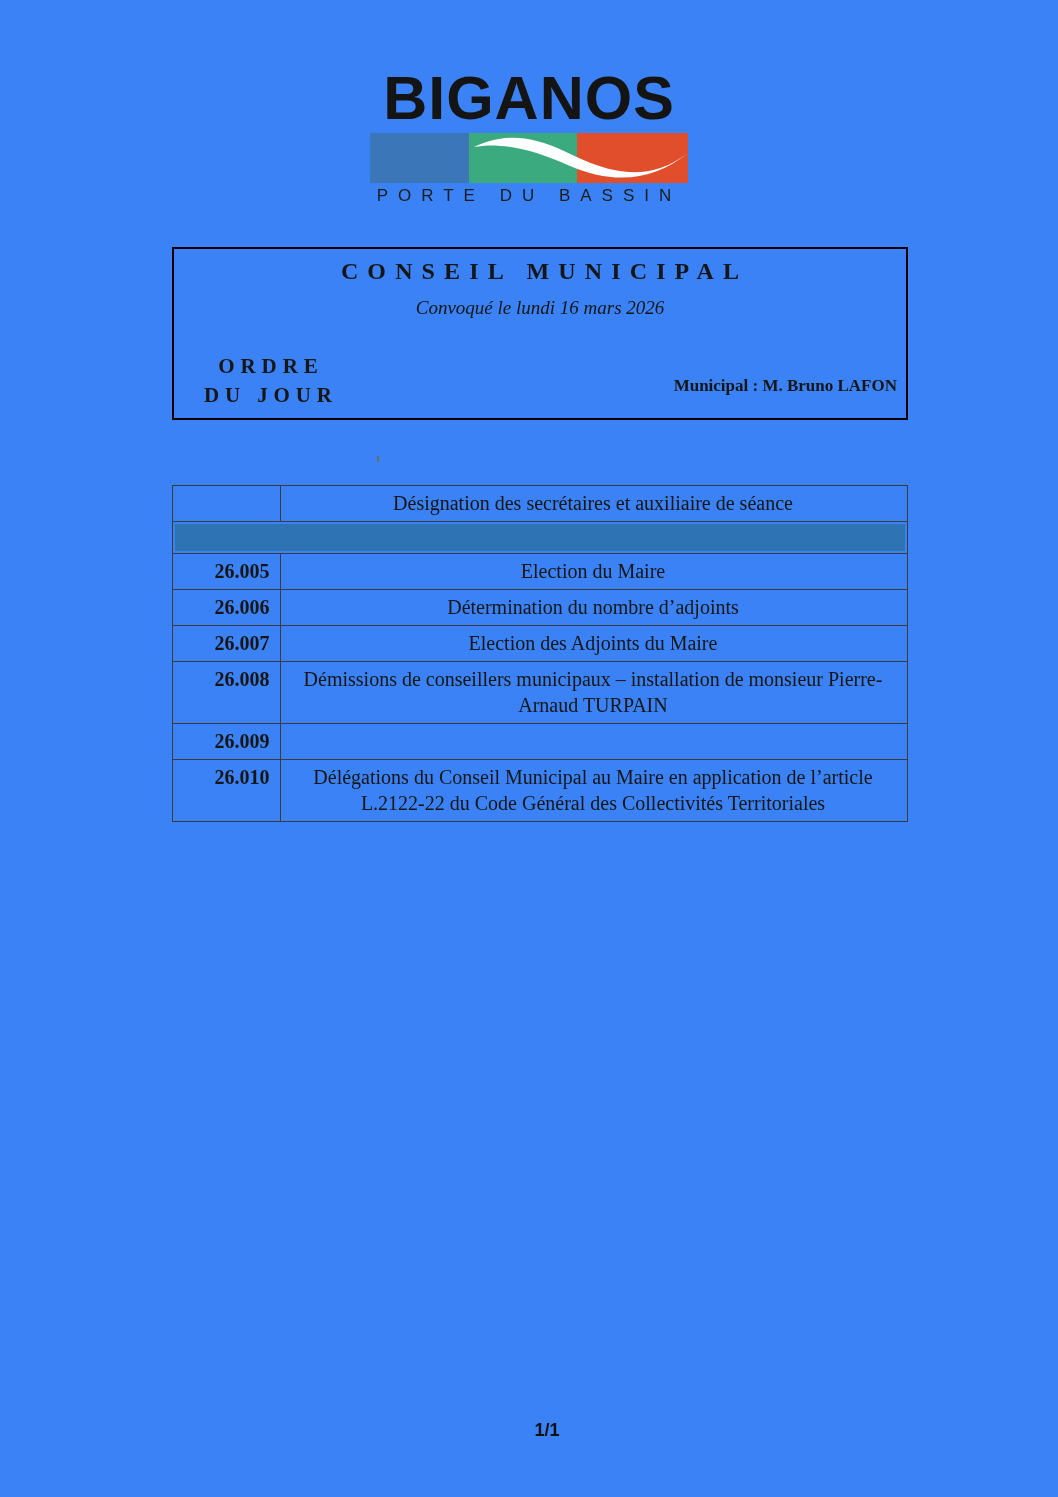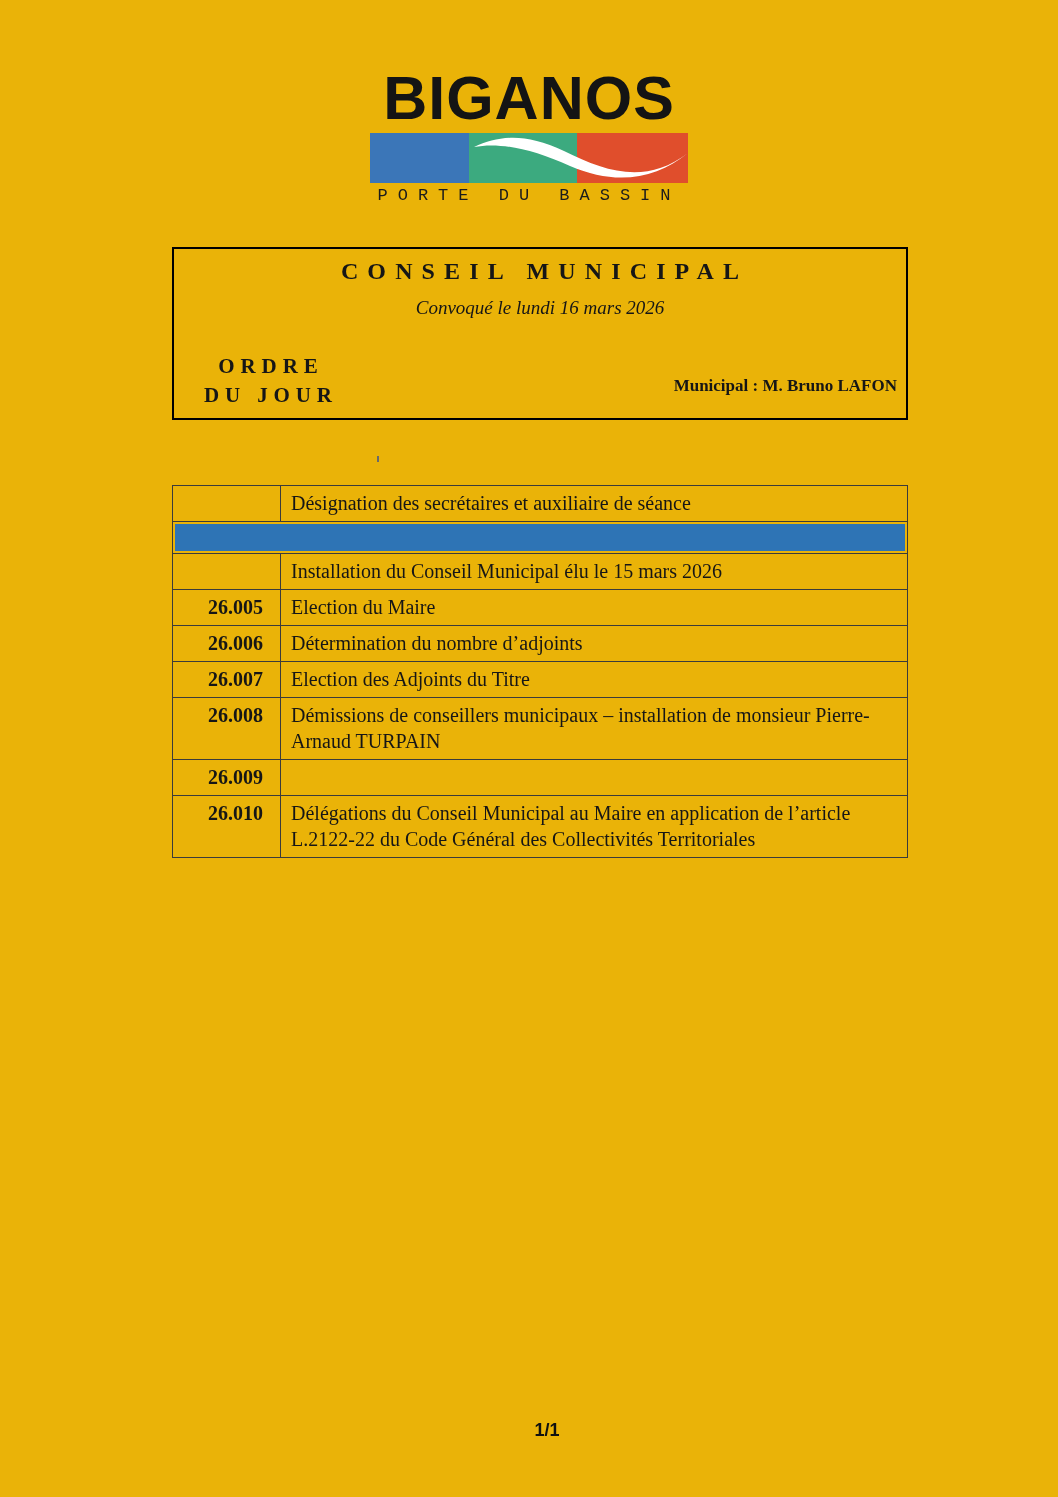--- a/index.html
+++ b/index.html
@@ -2,21 +2,21 @@
 <html><head>
 <meta charset="utf-8">
 <style>
   * { margin: 0; padding: 0; box-sizing: border-box; }
   html, body { background: #f0f0f0; }
   .page {
     position: relative;
     width: 1058px;
     height: 1497px;
     margin: 0 auto;
-    background: #eab308;
+    background: #3b82f6;
     font-family: "Liberation Serif", serif;
     color: #161616;
     overflow: hidden;
   }
 
   
   .logo-block {
     position: absolute;
     top: 68px;
     left: 50%;
@@ -32,21 +32,21 @@
     letter-spacing: 1px;
     color: #141414;
   }
   .logo-band {
     width: 318px;
     height: 50px;
     margin: 4px auto 3px auto;
     display: block;
   }
   .logo-tagline {
-    font-family: Liberation Mono, monospace;
+    font-family: Liberation Sans, sans-serif;
     font-weight: 500;
     font-size: 17px;
     letter-spacing: 10px;
     color: #1c1c1c;
     white-space: nowrap;
   }
 
   
   .header-box {
     position: absolute;
@@ -108,20 +108,21 @@
 
   
   .agenda-table {
     position: absolute;
     left: 172px;
     top: 485px;
     width: 736px;
     border: 1.5px solid #3b3b3b;
     font-size: 20px;
     line-height: 26px;
+    text-align: center;
   }
   .agenda-table .tr {
     display: flex;
     align-items: stretch;
   }
   .agenda-table .tr + .tr {
     border-top: 1.5px solid #3b3b3b;
   }
   .td-num {
     flex: 0 0 80px;
@@ -188,34 +189,30 @@
 
   <div class="agenda-table" id="agenda-table">
       <div class="tr">
         <div class="td-num"></div>
         <div class="td-txt">Désignation des secrétaires et auxiliaire de séance</div>
       </div>
       <div class="tr divider">
         <div class="divider-bar" style="background: rgb(46, 116, 181);"></div>
       </div>
       <div class="tr">
-        <div class="td-num"></div>
-        <div class="td-txt">Installation du Conseil Municipal élu le 15 mars 2026</div>
-      </div>
-      <div class="tr">
         <div class="td-num">26.005</div>
         <div class="td-txt">Election du Maire</div>
       </div>
       <div class="tr">
         <div class="td-num">26.006</div>
         <div class="td-txt">Détermination du nombre d’adjoints</div>
       </div>
       <div class="tr">
         <div class="td-num">26.007</div>
-        <div class="td-txt">Election des Adjoints du Titre</div>
+        <div class="td-txt">Election des Adjoints du Maire</div>
       </div>
       <div class="tr">
         <div class="td-num">26.008</div>
         <div class="td-txt">Démissions de conseillers municipaux – installation de monsieur Pierre-Arnaud TURPAIN</div>
       </div>
       <div class="tr">
         <div class="td-num">26.009</div>
       </div>
       <div class="tr">
         <div class="td-num">26.010</div>

